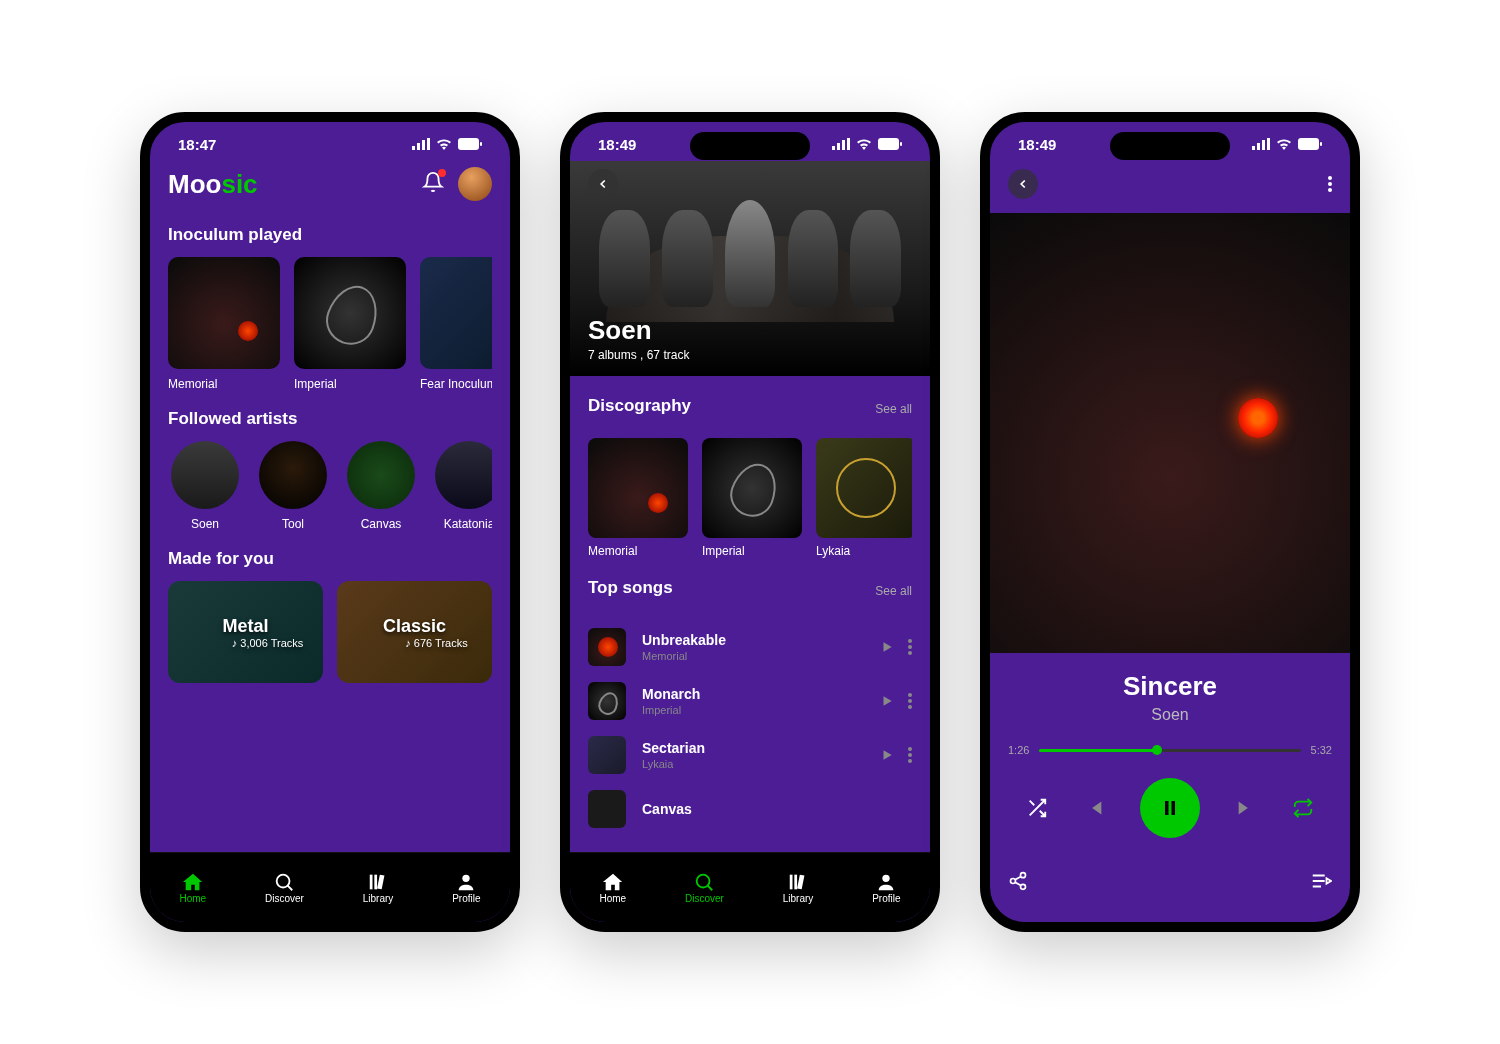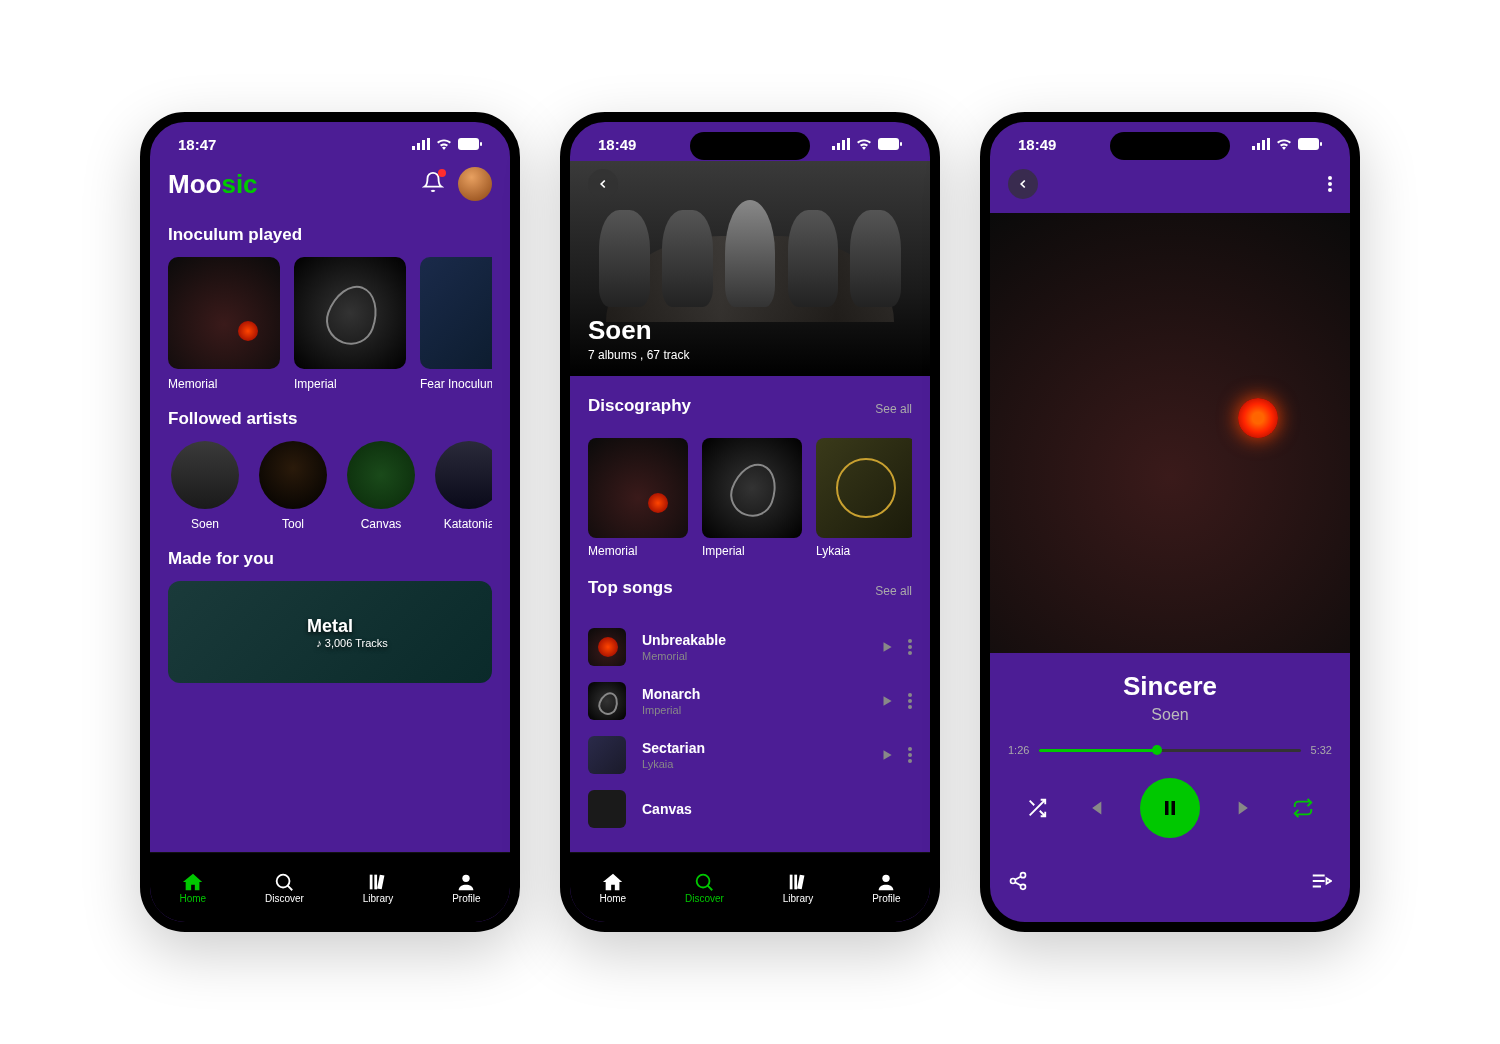--- a/index.html
+++ b/index.html
@@ -168,20 +168,24 @@
         <div class="artist-label">Katatonia</div>
       </div>
     </div>
 
     <div class="section-title" style="margin-top:18px;">Made for you</div>
     <div class="row">
       <div class="mfy-card metal">
         <div class="mfy-title">Metal</div>
         <div class="mfy-tracks">♪ 3,006 Tracks</div>
       </div>
+      <div class="mfy-card classic">
+        <div class="mfy-title">Classic</div>
+        <div class="mfy-tracks">♪ 676 Tracks</div>
+      </div>
     </div>
   </div>
 
   <div class="bottom-nav">
     <div class="nav-item active">
       <svg viewBox="0 0 24 24" fill="currentColor">
           <path d="M12 3l10 9h-3v9h-5v-6h-4v6H4v-9H1z"></path>
         </svg>
       <span>Home</span>
     </div>

